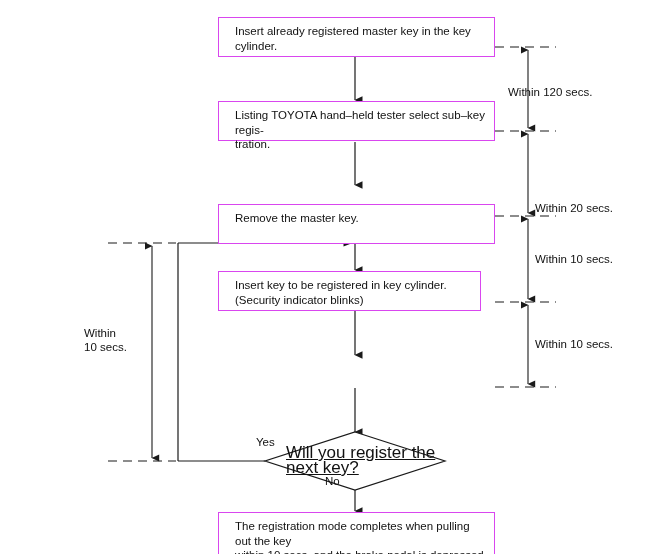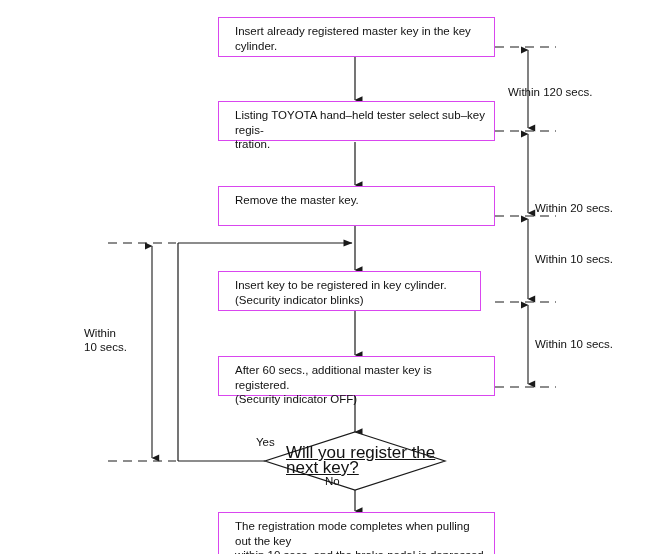--- a/index.html
+++ b/index.html
@@ -112,27 +112,25 @@
     <g stroke="#1a1a1a" stroke-width="1.1" fill="none">
       <line x1="152" y1="246" x2="152" y2="458" marker-start="url(#arrowUpSm)" marker-end="url(#arrowDownSm)"></line>
     </g>
   </svg>
 
   <div class="node" style="left:218px; top:17px; width:277px; height:40px;">Insert already registered master key in the key cylinder.</div>
 
   <div class="node" style="left:218px; top:101px; width:277px; height:40px;">Listing TOYOTA hand–held tester select sub–key regis-
 tration.</div>
 
-  <div class="node" style="left:218px; top:186px; width:277px; height:40px;">Remove the master key.</div>
+  <div class="node" style="left:218px; top:204px; width:277px; height:40px;">Remove the master key.</div>
 
   <div class="node" style="left:218px; top:271px; width:263px; height:40px;">Insert key to be registered in key cylinder.
 (Security indicator blinks)</div>
 
-  <div class="node" style="left:218px; top:356px; width:277px; height:40px;">After 60 secs., additional master key is registered.
-(Security indicator OFF)</div>
 
   <div class="node" style="left:218px; top:512px; width:277px; height:48px;">The registration mode completes when pulling out the key
 within 10 secs. and the brake pedal is depressed or after
 indicator is off 10 secs. pass.</div>
 
   <div class="diamond-text" style="left:286px; top:445px; width:150px;">Will  you  register  the
 next key?</div>
 
   <div class="label" style="left:256px; top:435px;text-align:right;">Yes</div>
 

